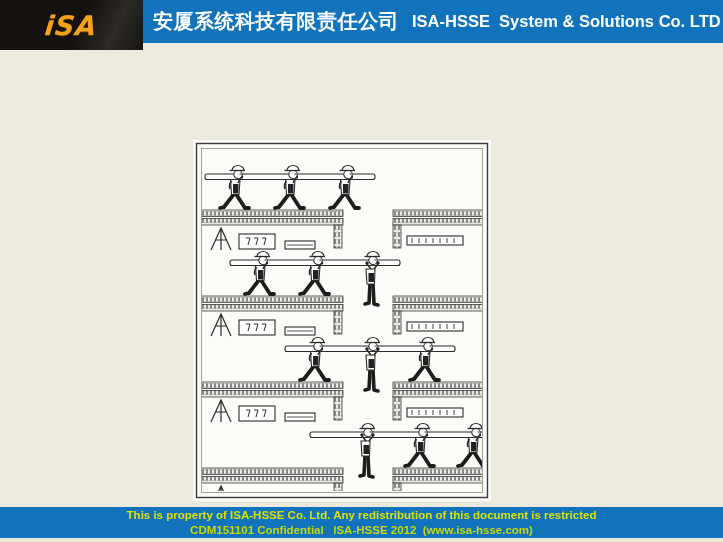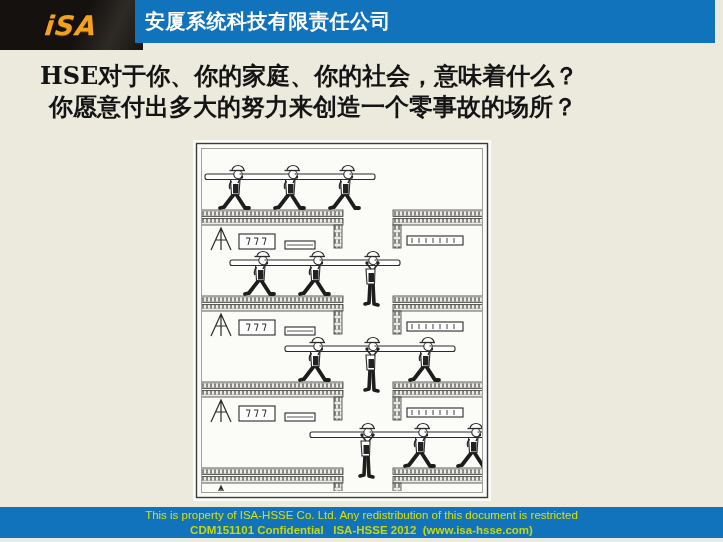--- a/index.html
+++ b/index.html
@@ -6,58 +6,55 @@
   body{font-family:"Liberation Sans",sans-serif;background:#888;}
   .slide{position:relative;width:723px;height:542px;background:#ECE9DD;overflow:hidden;}
 
   
   .logo-box{position:absolute;left:0;top:0;width:143px;height:50px;
     background:linear-gradient(115deg,#14110e 55%,#2e2a26 78%,#171411 100%);
     display:flex;align-items:center;justify-content:center;}
   .logo-text{color:#F2A21D;font-family:"DejaVu Sans",sans-serif;font-weight:800;
     font-style:italic;font-size:27px;letter-spacing:1px;transform:skewX(-6deg);
     text-shadow:0 1px 0 #5a3c05;}
-  .header-band{position:absolute;left:135px;top:0;width:580px;height:43px;
+  .header-band{position:absolute;left:143px;top:0;width:580px;height:43px;
     background:#1173BC;display:flex;align-items:center;padding-left:10px;box-sizing:border-box;}
   .company-cn{color:#fff;font-weight:700;font-size:20px;letter-spacing:0.5px;white-space:pre;}
   .company-en{color:#fff;font-weight:700;font-size:16.5px;margin-left:13px;white-space:pre;}
 
   
   .title-block{position:absolute;left:40px;top:60px;width:640px;
     font-family:"DejaVu Serif",serif;color:#141414;font-weight:700;}
   .title-line1{font-size:24px;line-height:31px;white-space:pre;}
   .title-line2{font-size:24px;line-height:31px;padding-left:9px;white-space:pre;}
 
   
   .cartoon{position:absolute;left:193px;top:140px;width:298px;height:361px;}
 
   
   .footer{position:absolute;left:0;top:507px;width:723px;height:31px;background:#1173BC;
     text-align:center;}
-  .footer-line1{color:#DCE000;font-size:11.5px;font-weight:400;line-height:15px;margin-top:1px;white-space:pre;}
+  .footer-line1{color:#DCE000;font-size:11.5px;font-weight:700;line-height:15px;margin-top:1px;white-space:pre;}
   .footer-line2{color:#C9D800;font-size:11.5px;font-weight:700;line-height:14px;white-space:pre;}
 </style>
 </head>
 <body>
 
 <div class="slide">
 
   <div>
     <div class="logo-box">
       <span class="logo-text">iSA</span>
     </div>
     <div class="header-band">
       <span class="company-cn">安厦系统科技有限责任公司</span>
+      <span class="company-en">ISA-HSSE  System &amp; Solutions Co. LTD</span>
     </div>
   </div>
 
-  <div class="title-block">
-    <div class="title-line1">HSE对于你、你的家庭、你的社会，意味着什么？</div>
-    <div class="title-line2">你愿意付出多大的努力来创造一个零事故的场所？</div>
-  </div>
 
   <svg class="cartoon" width="298" height="361" viewBox="0 0 298 361" xmlns="http://www.w3.org/2000/svg">
     <defs>
       <pattern id="gird" width="4" height="7" patternUnits="userSpaceOnUse">
         <rect width="4" height="7" fill="#eceae4"></rect>
         <path d="M1,1 L3,6 M3,1 L1,6" stroke="#4a4a4a" stroke-width="0.7" fill="none"></path>
       </pattern>
       <clipPath id="inner">
           <rect x="9" y="9" width="280" height="342"></rect>
         </clipPath>

